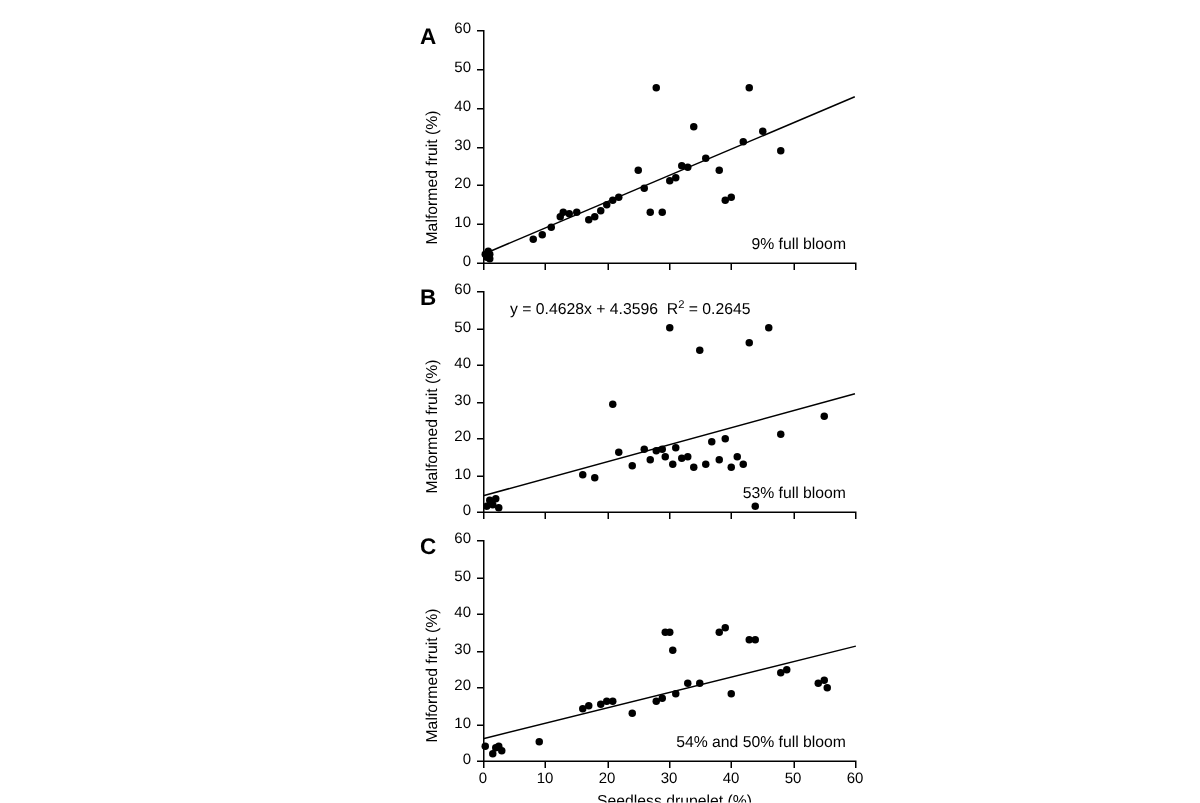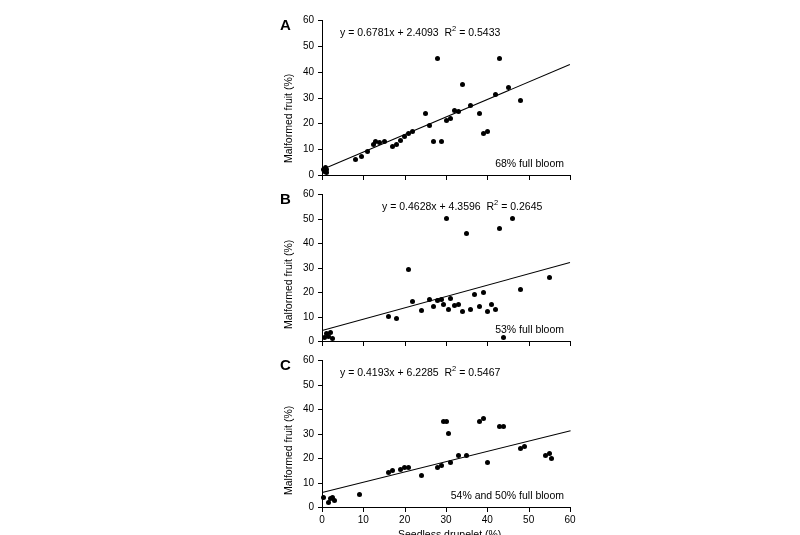--- a/index.html
+++ b/index.html
@@ -117,22 +117,21 @@
       <div class="tick" style="left: 318px; top: 20px; width: 4px; height: 1px;"></div>
       <div class="ytick-label" style="left: 290px; top: 14px;">60</div>
       <div class="tick" style="left: 322px; top: 176px; width: 1px; height: 4px;"></div>
       <div class="tick" style="left: 363px; top: 176px; width: 1px; height: 4px;"></div>
       <div class="tick" style="left: 405px; top: 176px; width: 1px; height: 4px;"></div>
       <div class="tick" style="left: 446px; top: 176px; width: 1px; height: 4px;"></div>
       <div class="tick" style="left: 487px; top: 176px; width: 1px; height: 4px;"></div>
       <div class="tick" style="left: 529px; top: 176px; width: 1px; height: 4px;"></div>
       <div class="tick" style="left: 570px; top: 176px; width: 1px; height: 4px;"></div>
       <div class="ylabel" style="left: 282px; top: 163px;">Malformed fruit (%)</div>
-      <div class="eq-text" style="left: 340px; top: 24px;"><span>y = 0.6781x + 2.4093&nbsp;&nbsp;R</span><sup>2</sup><span> = 0.5433</span></div>
-      <div class="annot" style="left: 564px; top: 157px; transform: translateX(-100%);">68% full bloom</div>
+      <div class="annot" style="left: 564px; top: 157px; transform: translateX(-100%);">9% full bloom</div>
       <div class="fitline" style="left: 322px; top: 168.776px; width: 269.353px; transform: rotate(-22.9678deg);"></div>
       <div class="dot" title="0.3, 2" style="left: 323.24px; top: 169.833px;"></div>
       <div class="dot" title="0.5, 1.5" style="left: 324.067px; top: 171.125px;"></div>
       <div class="dot" title="0.8, 3" style="left: 325.307px; top: 167.25px;"></div>
       <div class="dot" title="1, 2.2" style="left: 326.133px; top: 169.317px;"></div>
       <div class="dot" title="1.2, 1" style="left: 326.96px; top: 172.417px;"></div>
       <div class="dot" title="8, 6" style="left: 355.067px; top: 159.5px;"></div>
       <div class="dot" title="9.5, 7" style="left: 361.267px; top: 156.917px;"></div>
       <div class="dot" title="11, 9" style="left: 367.467px; top: 151.75px;"></div>
       <div class="dot" title="12.5, 12" style="left: 373.667px; top: 144px;"></div>
@@ -183,21 +182,21 @@
       <div class="tick" style="left: 318px; top: 194px; width: 4px; height: 1px;"></div>
       <div class="ytick-label" style="left: 290px; top: 188px;">60</div>
       <div class="tick" style="left: 322px; top: 342px; width: 1px; height: 4px;"></div>
       <div class="tick" style="left: 363px; top: 342px; width: 1px; height: 4px;"></div>
       <div class="tick" style="left: 405px; top: 342px; width: 1px; height: 4px;"></div>
       <div class="tick" style="left: 446px; top: 342px; width: 1px; height: 4px;"></div>
       <div class="tick" style="left: 487px; top: 342px; width: 1px; height: 4px;"></div>
       <div class="tick" style="left: 529px; top: 342px; width: 1px; height: 4px;"></div>
       <div class="tick" style="left: 570px; top: 342px; width: 1px; height: 4px;"></div>
       <div class="ylabel" style="left: 282px; top: 329px;">Malformed fruit (%)</div>
-      <div class="eq-text" style="left: 340px; top: 198px; margin-left: 42px;"><span>y = 0.4628x + 4.3596&nbsp;&nbsp;R</span><sup>2</sup><span> = 0.2645</span></div>
+      <div class="eq-text" style="left: 340px; top: 198px;"><span>y = 0.4628x + 4.3596&nbsp;&nbsp;R</span><sup>2</sup><span> = 0.2645</span></div>
       <div class="annot" style="left: 564px; top: 323px; transform: translateX(-100%);">53% full bloom</div>
       <div class="fitline" style="left: 322px; top: 330.319px; width: 257.162px; transform: rotate(-15.3401deg);"></div>
       <div class="dot" title="0.5, 1.5" style="left: 324.067px; top: 337.325px;"></div>
       <div class="dot" title="1, 3" style="left: 326.133px; top: 333.65px;"></div>
       <div class="dot" title="1.5, 2" style="left: 328.2px; top: 336.1px;"></div>
       <div class="dot" title="2, 3.5" style="left: 330.267px; top: 332.425px;"></div>
       <div class="dot" title="2.5, 1" style="left: 332.333px; top: 338.55px;"></div>
       <div class="dot" title="16, 10" style="left: 388.133px; top: 316.5px;"></div>
       <div class="dot" title="18, 9" style="left: 396.4px; top: 318.95px;"></div>
       <div class="dot" title="21, 29" style="left: 408.8px; top: 269.95px;"></div>
@@ -255,21 +254,20 @@
       <div class="tick" style="left: 446px; top: 508px; width: 1px; height: 4px;"></div>
       <div class="xtick-label" style="left: 434px; top: 514px;">30</div>
       <div class="tick" style="left: 487px; top: 508px; width: 1px; height: 4px;"></div>
       <div class="xtick-label" style="left: 475.333px; top: 514px;">40</div>
       <div class="tick" style="left: 529px; top: 508px; width: 1px; height: 4px;"></div>
       <div class="xtick-label" style="left: 516.667px; top: 514px;">50</div>
       <div class="tick" style="left: 570px; top: 508px; width: 1px; height: 4px;"></div>
       <div class="xtick-label" style="left: 558px; top: 514px;">60</div>
       <div class="ylabel" style="left: 282px; top: 495px;">Malformed fruit (%)</div>
       <div class="xlabel" style="left: 398px; top: 528px;">Seedless drupelet (%)</div>
-      <div class="eq-text" style="left: 340px; top: 364px;"><span>y = 0.4193x + 6.2285&nbsp;&nbsp;R</span><sup>2</sup><span> = 0.5467</span></div>
       <div class="annot" style="left: 564px; top: 489px; transform: translateX(-100%);">54% and 50% full bloom</div>
       <div class="fitline" style="left: 322px; top: 491.74px; width: 255.545px; transform: rotate(-13.9573deg);"></div>
       <div class="dot" title="0.3, 4" style="left: 323.24px; top: 497.2px;"></div>
       <div class="dot" title="1.5, 2" style="left: 328.2px; top: 502.1px;"></div>
       <div class="dot" title="2, 3.5" style="left: 330.267px; top: 498.425px;"></div>
       <div class="dot" title="2.5, 4" style="left: 332.333px; top: 497.2px;"></div>
       <div class="dot" title="3, 2.5" style="left: 334.4px; top: 500.875px;"></div>
       <div class="dot" title="9, 5" style="left: 359.2px; top: 494.75px;"></div>
       <div class="dot" title="16, 14" style="left: 388.133px; top: 472.7px;"></div>
       <div class="dot" title="17, 15" style="left: 392.267px; top: 470.25px;"></div>

